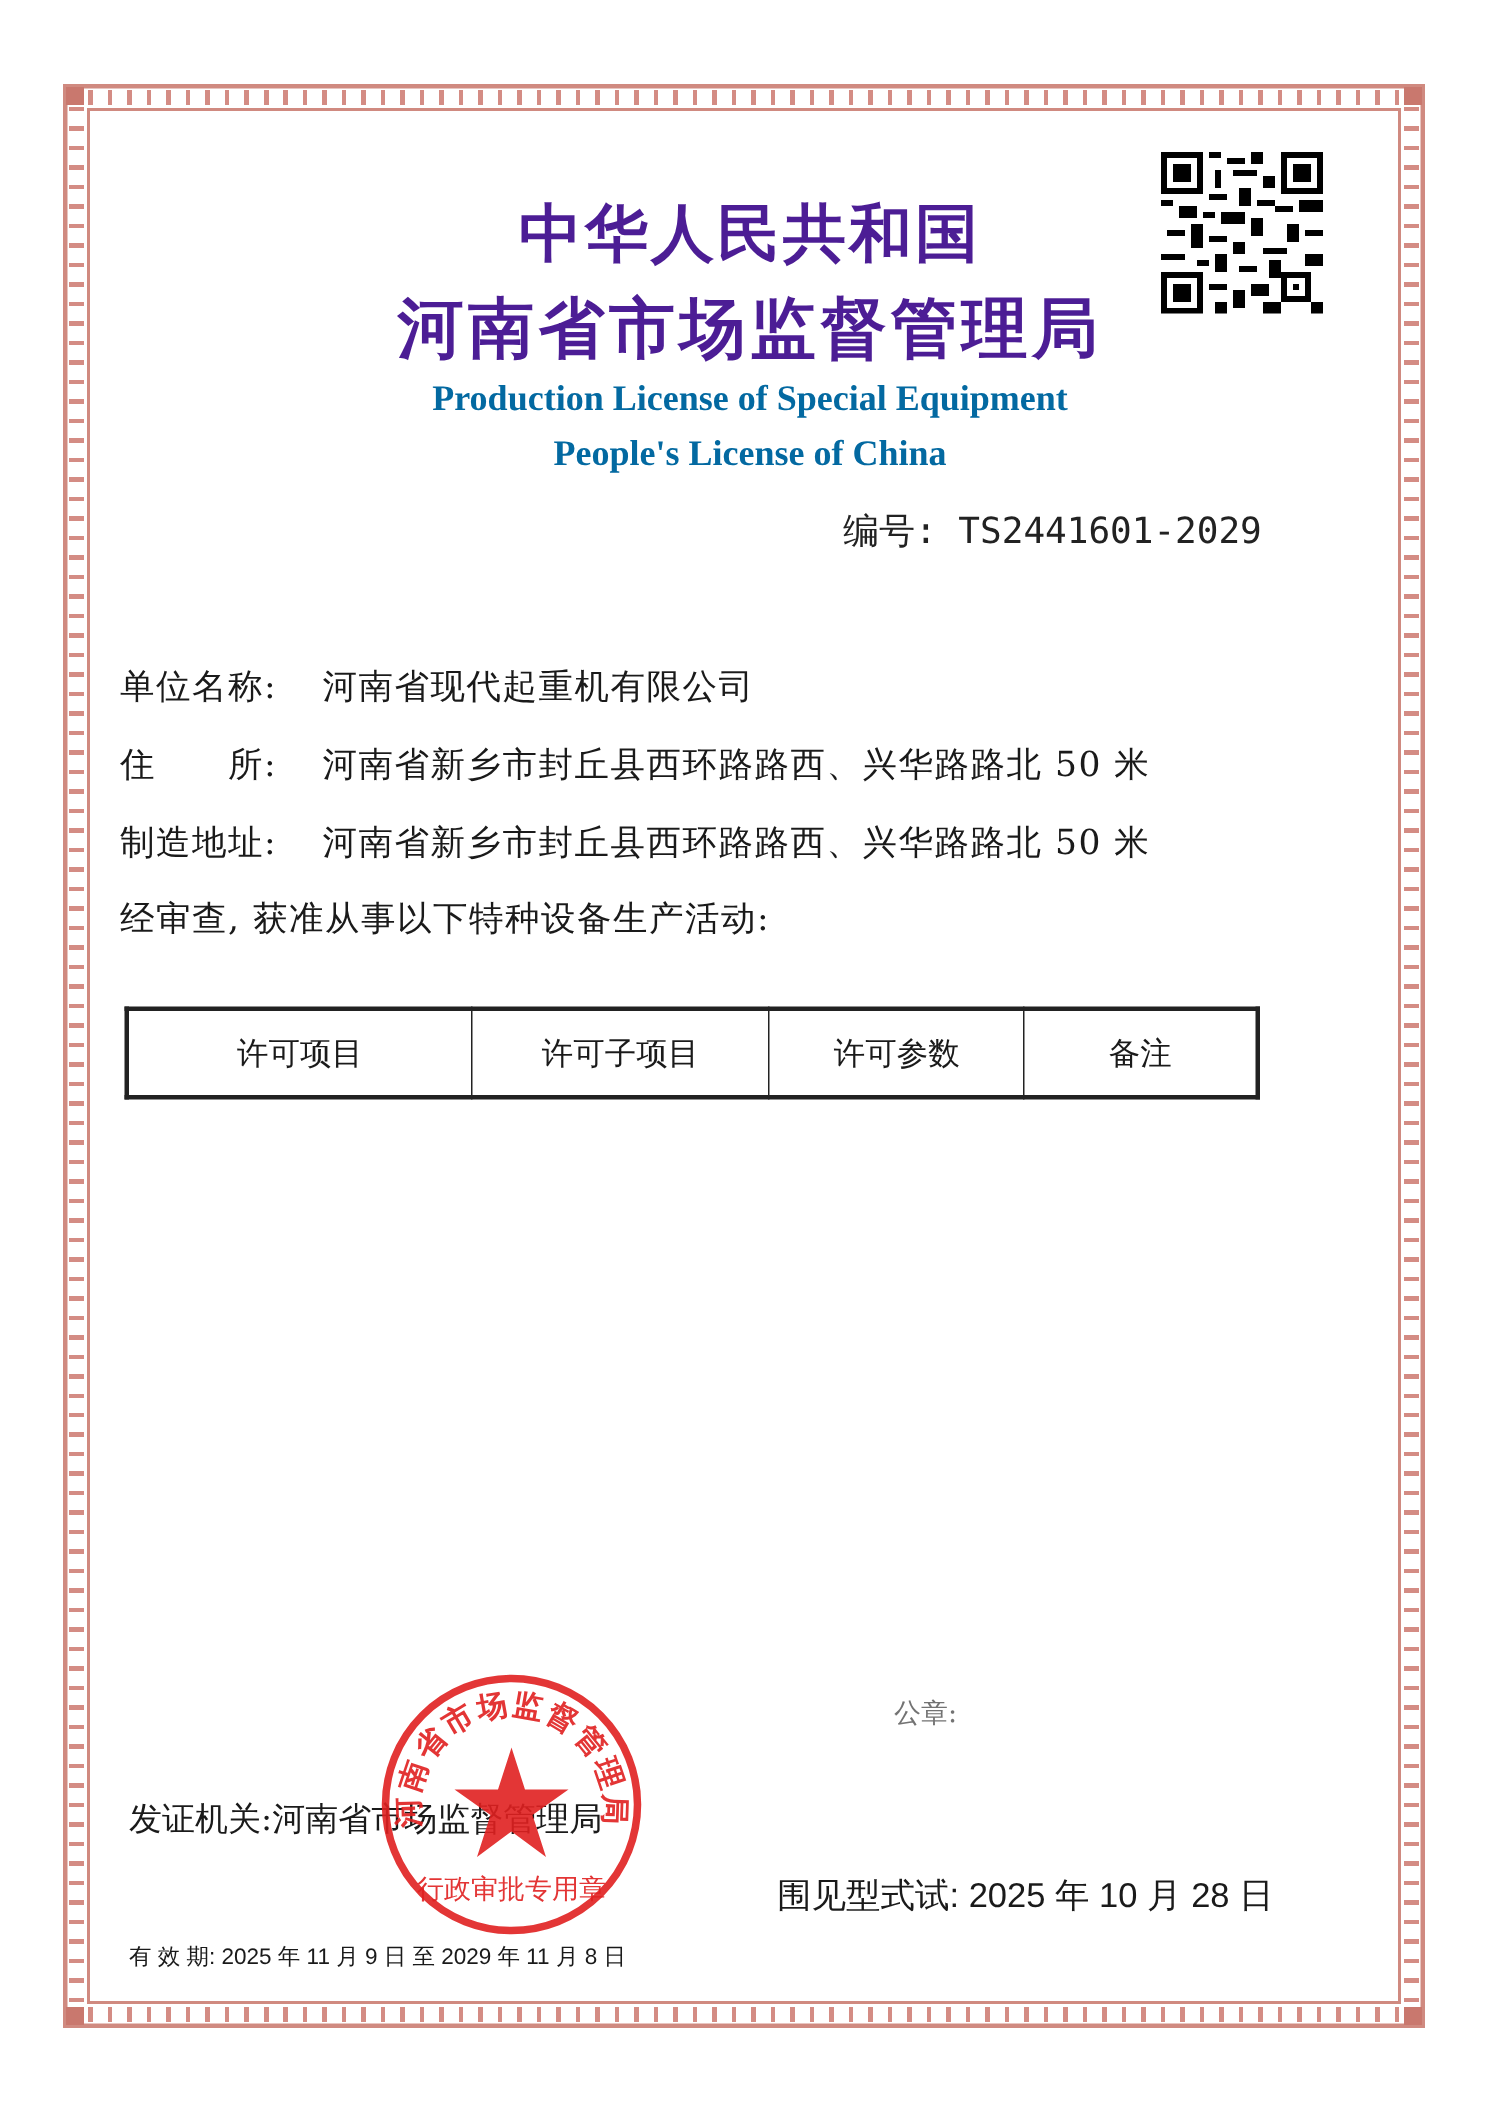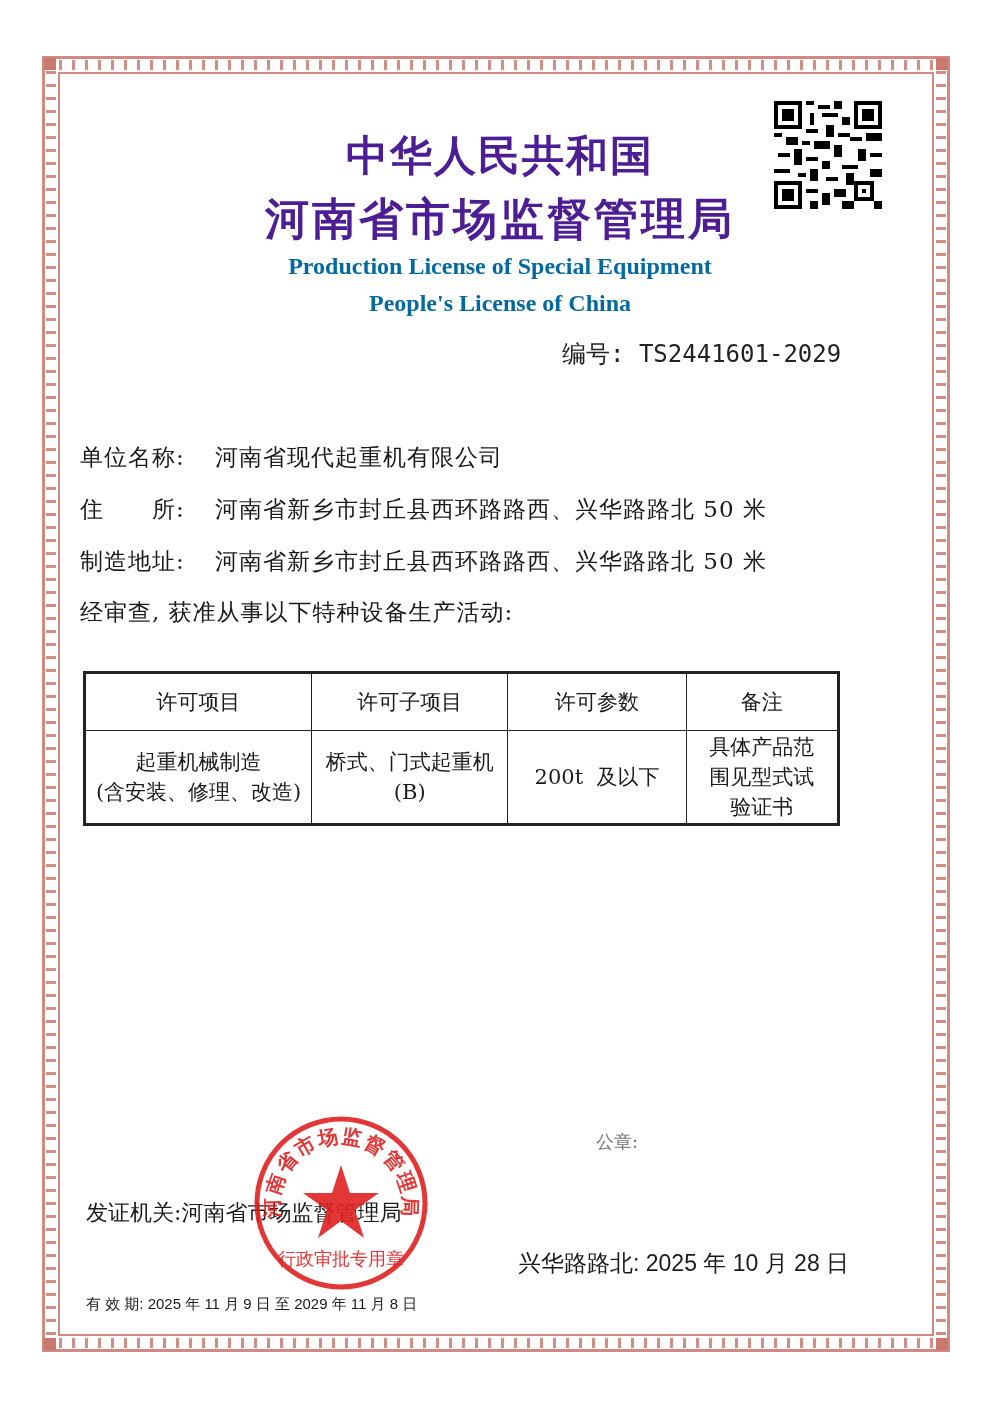--- a/index.html
+++ b/index.html
@@ -152,39 +152,29 @@
       <col style="width:185px">
       <col style="width:169px">
     </colgroup>
   <tbody>
       <tr>
     <th>许可项目</th>
     <th>许可子项目</th>
     <th>许可参数</th>
     <th>备注</th>
   </tr>
-  <tr>
-    <td style="white-space:pre-line">起重机械制造
-(含安装、修理、改造)</td>
-    <td style="white-space:pre-line">桥式、门式起重机
-(B)</td>
-    <td style="white-space:pre">200t  及以下</td>
-    <td style="white-space:pre-line">具体产品范
-围见型式试
-验证书</td>
-  </tr>
 </tbody>
   </table>
 
 <div class="issuer">
   <span>发证机关:</span><span>河南省市场监督管理局</span>
 </div>
 <div class="seal-label">公章:</div>
 <div class="issue-date">
-  <span>兴华路路北:</span>
+  <span>围见型式试:</span>
   <span>2025 年 10 月 28 日</span>
 </div>
 <div class="validity">
   <span>有 效 期:</span>
   <span>2025 年 11 月 9 日 至 2029 年 11 月 8 日</span>
 </div>
 
 <svg class="stamp" viewBox="0 0 176 176">
   <defs>
     <path id="sealArc" d="M 30 112 A 62 62 0 1 1 146 112"></path>

